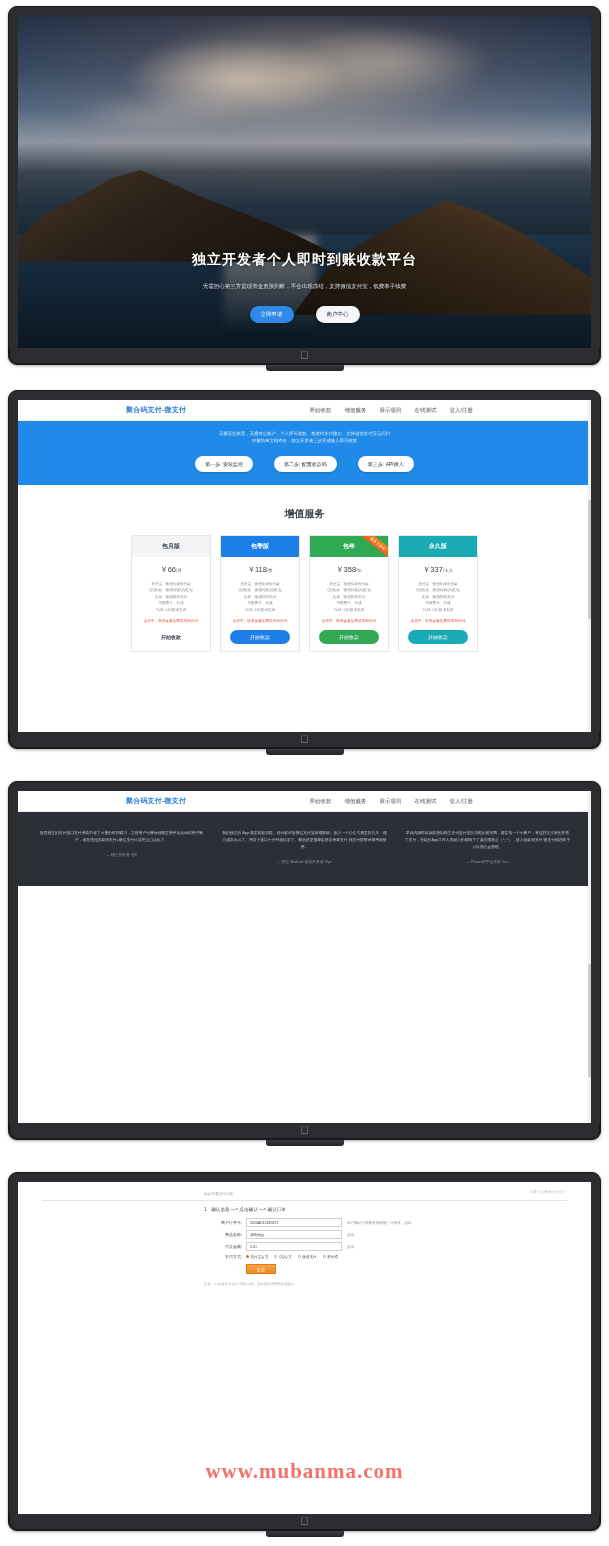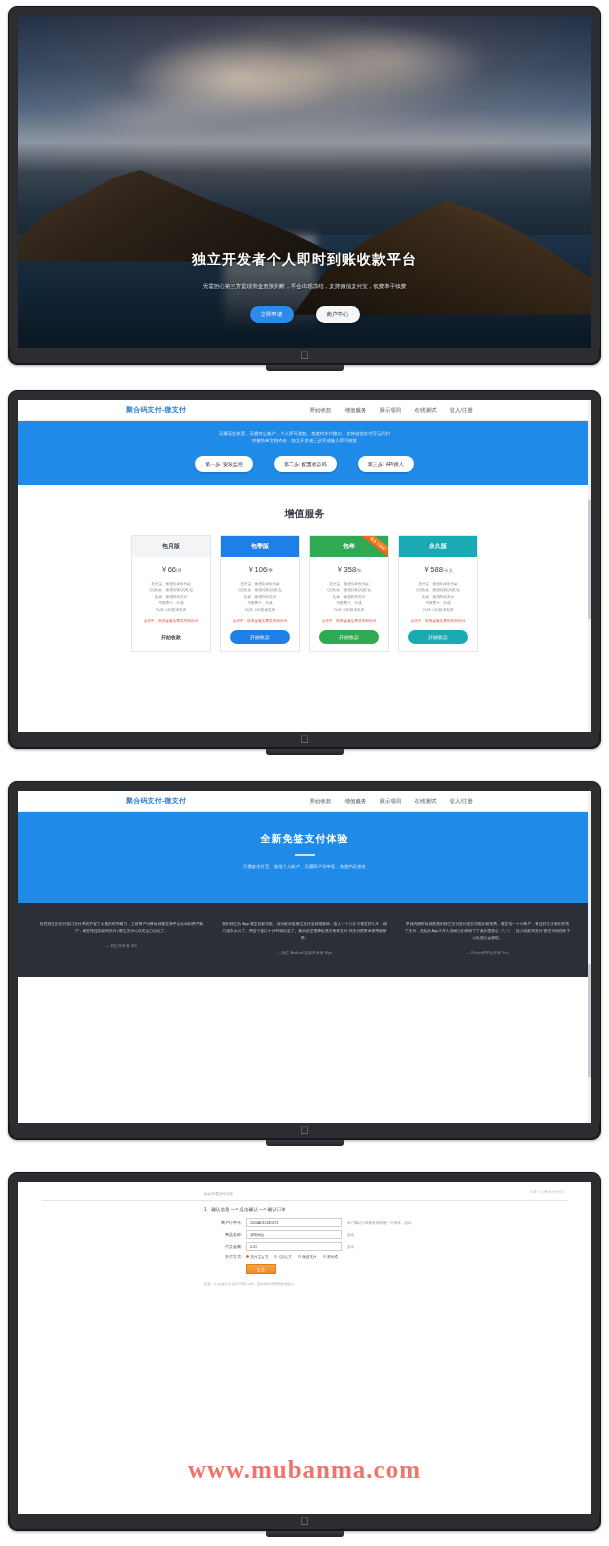--- a/index.html
+++ b/index.html
@@ -211,21 +211,21 @@
   .dot { display:inline-block; width:3px; height:3px; border:1px solid #9aa0a6; border-radius:50%; margin-right:1.5px; vertical-align:middle; }
   .dot.on { background:#e8631a; border-color:#e8631a; }
   .submit {
     margin: 5px 0 0 42px; width:30px; height:10px; background:linear-gradient(#f7a448,#ef8a1f);
     border:1px solid #e07d15; color:#fff; font-size:4px; text-align:center; line-height:9px;
   }
   .form-foot { padding: 8px 0 0 186px; font-size:3.4px; color:#a7acb2; }
   .watermark {
     position:absolute; left:0; right:0; bottom:30px; text-align:center;
     font-family: "Liberation Serif", "DejaVu Serif", serif;
-    font-size: 25px; letter-spacing: 1px; color:#f2736b; font-weight:bold;
+    font-size: 21px; letter-spacing: 1px; color:#f2736b; font-weight:bold;
   }
 </style>
 </head>
 <body>
 
 <div class="page">
 
   <div class="device" id="dev1">
     <div class="bezel">
       <div class="screen">
@@ -303,21 +303,21 @@
 免签、微信扫码支付
 不限费率、分成
 7x24 小时技术支持</div>
             <div class="feat-note">合作中、联系客服免费试用30分钟</div>
             <div class="pbtn">开始收款</div>
           </div>
 
           <div class="pcard q">
             <div class="pcard-head">包季版</div>
             <div class="price">
-              <span>￥106</span><span class="unit">/季</span>
+              <span>￥118</span><span class="unit">/季</span>
             </div>
             <div class="feat" style="white-space:pre-line">支付宝、微信免签收付款
 QQ收款、微信转账QQ红包
 免签、微信扫码支付
 不限费率、分成
 7x24 小时技术支持</div>
             <div class="feat-note">合作中、联系客服免费试用30分钟</div>
             <div class="pbtn">开始收款</div>
           </div>
 
@@ -332,21 +332,21 @@
 免签、微信扫码支付
 不限费率、分成
 7x24 小时技术支持</div>
             <div class="feat-note">合作中、联系客服免费试用30分钟</div>
             <div class="pbtn">开始收款</div>
           </div>
 
           <div class="pcard p">
             <div class="pcard-head">永久版</div>
             <div class="price">
-              <span>￥588</span><span class="unit">/永久</span>
+              <span>￥337</span><span class="unit">/永久</span>
             </div>
             <div class="feat" style="white-space:pre-line">支付宝、微信免签收付款
 QQ收款、微信转账QQ红包
 免签、微信扫码支付
 不限费率、分成
 7x24 小时技术支持</div>
             <div class="feat-note">合作中、联系客服免费试用30分钟</div>
             <div class="pbtn">开始收款</div>
           </div>
         </div>
@@ -369,25 +369,20 @@
           <div class="brand">聚合码支付-微支付</div>
           <div class="nav-links">
             <span>开始收款</span>
             <span>增值服务</span>
             <span>展示项目</span>
             <span>在线测试</span>
             <span>登入/注册</span>
           </div>
         </div>
 
-        <div class="band3">
-          <h2>全新免签支付体验</h2>
-          <div class="rule"></div>
-          <p>只需要支付宝、微信个人账户、无需商户号申请，免签约无签名</p>
-        </div>
 
         <div class="dark-band">
           <div class="quote">
             <p>搭建独立的支付接口支付系统节省了大量的时间精力，之前用户付费后都需要我手动充值到用户账户，现在通过收款码支付+微信支付可以完全自动化了。</p>
             <div class="who">— 独立开发者 老K</div>
           </div>
           <div class="quote">
             <p>我的独立的 App 需要收款功能，但付款对接微信支付宝都很麻烦，接入一个公众号需要好几天，精力成本太高了。用这个接口十分钟就搞定了。最后还是推荐给朋友免签支付 我支付很简单够用就够用。</p>
             <div class="who">— 独立 Android 游戏开发者 Wyn</div>
           </div>

